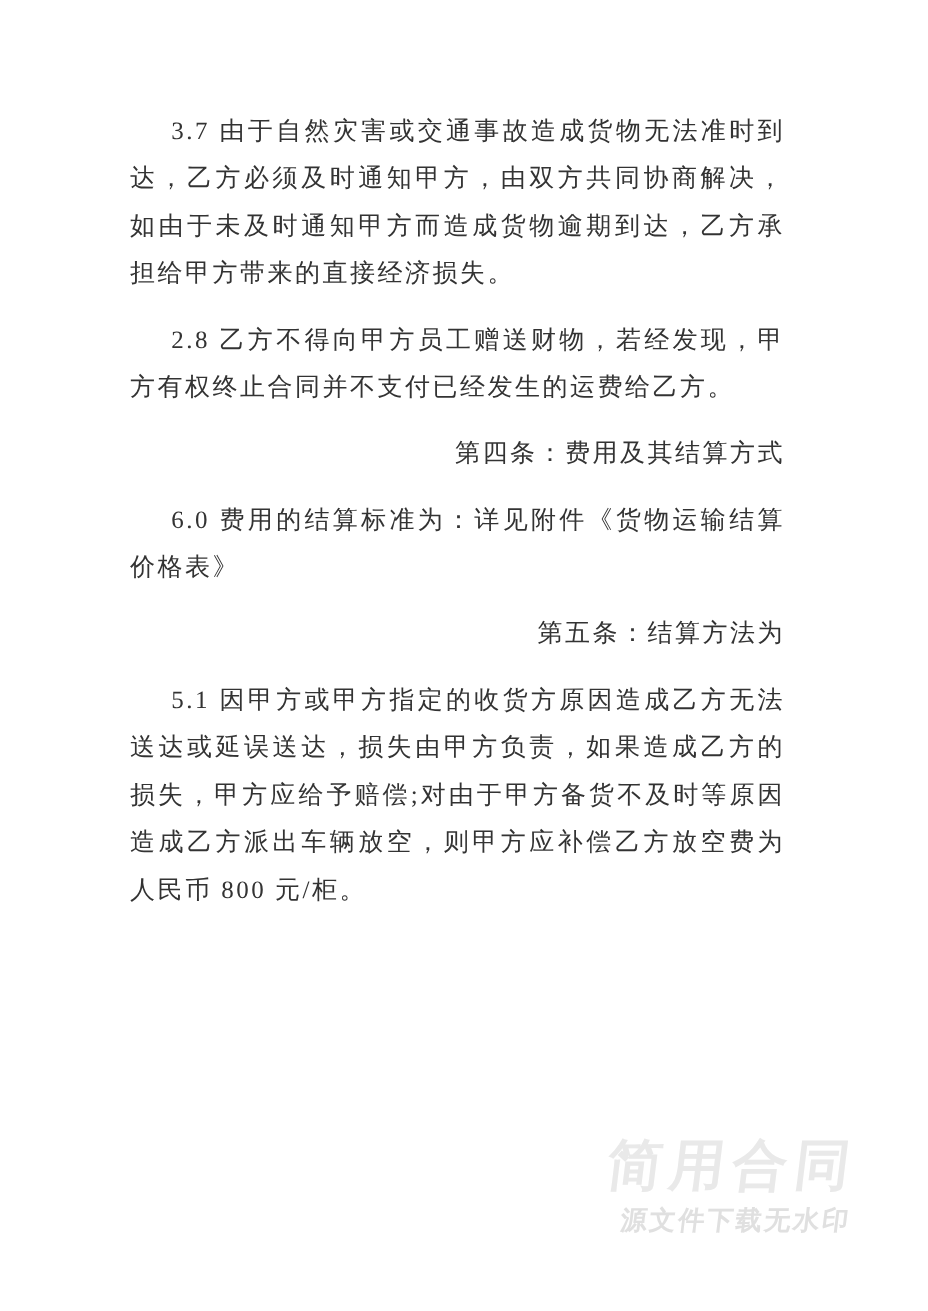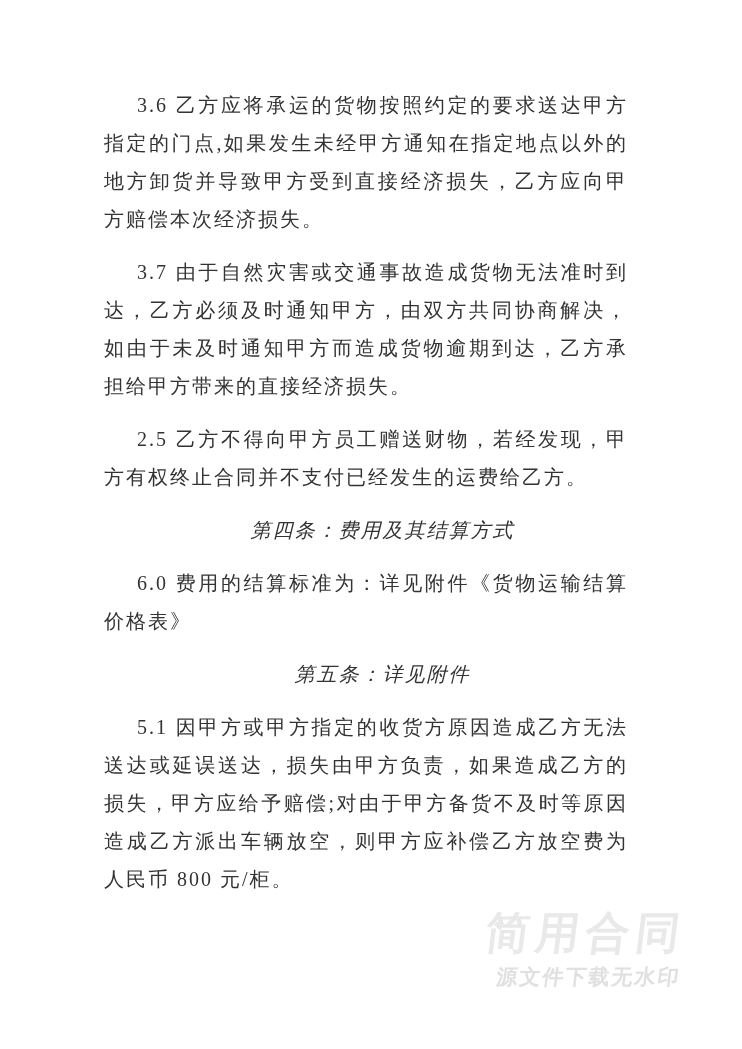--- a/index.html
+++ b/index.html
@@ -25,22 +25,21 @@
     margin: 0 0 15px 0;
     font-size: 20px;
     line-height: 38px;
     letter-spacing: 2px;
     color: #333333;
     text-align: justify;
     text-indent: 33px;
     text-justify: inter-ideograph;
   }
   .heading {
-    text-align: center;
-    font-style: italic;
+    text-align: right;
   }
   .watermark {
     position: absolute;
     right: 58px;
     top: 908px;
     text-align: right;
     font-family: "Liberation Sans", "DejaVu Sans", sans-serif;
     font-weight: bold;
     transform: skewX(-7deg);
     user-select: none;
@@ -58,32 +57,31 @@
     letter-spacing: 2px;
     color: #e0e0e0;
   }
 </style>
 </head>
 <body>
 
 <div class="page">
 
   <div class="content">
-    <p class="para">3.6 乙方应将承运的货物按照约定的要求送达甲方指定的门点,如果发生未经甲方通知在指定地点以外的地方卸货并导致甲方受到直接经济损失，乙方应向甲方赔偿本次经济损失。</p>
 
     <p class="para">3.7 由于自然灾害或交通事故造成货物无法准时到达，乙方必须及时通知甲方，由双方共同协商解决，如由于未及时通知甲方而造成货物逾期到达，乙方承担给甲方带来的直接经济损失。</p>
 
-    <p class="para">2.5 乙方不得向甲方员工赠送财物，若经发现，甲方有权终止合同并不支付已经发生的运费给乙方。</p>
+    <p class="para">2.8 乙方不得向甲方员工赠送财物，若经发现，甲方有权终止合同并不支付已经发生的运费给乙方。</p>
 
     <p class="para heading">第四条：费用及其结算方式</p>
 
     <p class="para">6.0 费用的结算标准为：详见附件《货物运输结算价格表》</p>
 
 
-    <p class="para heading">第五条：详见附件</p>
+    <p class="para heading">第五条：结算方法为</p>
 
     <p class="para">5.1 因甲方或甲方指定的收货方原因造成乙方无法送达或延误送达，损失由甲方负责，如果造成乙方的损失，甲方应给予赔偿;对由于甲方备货不及时等原因造成乙方派出车辆放空，则甲方应补偿乙方放空费为人民币 800 元/柜。</p>
   </div>
 
   <div class="watermark">
     <div class="watermark-title">简用合同</div>
     <div class="watermark-subtitle">源文件下载无水印</div>
   </div>
 
 </div>

